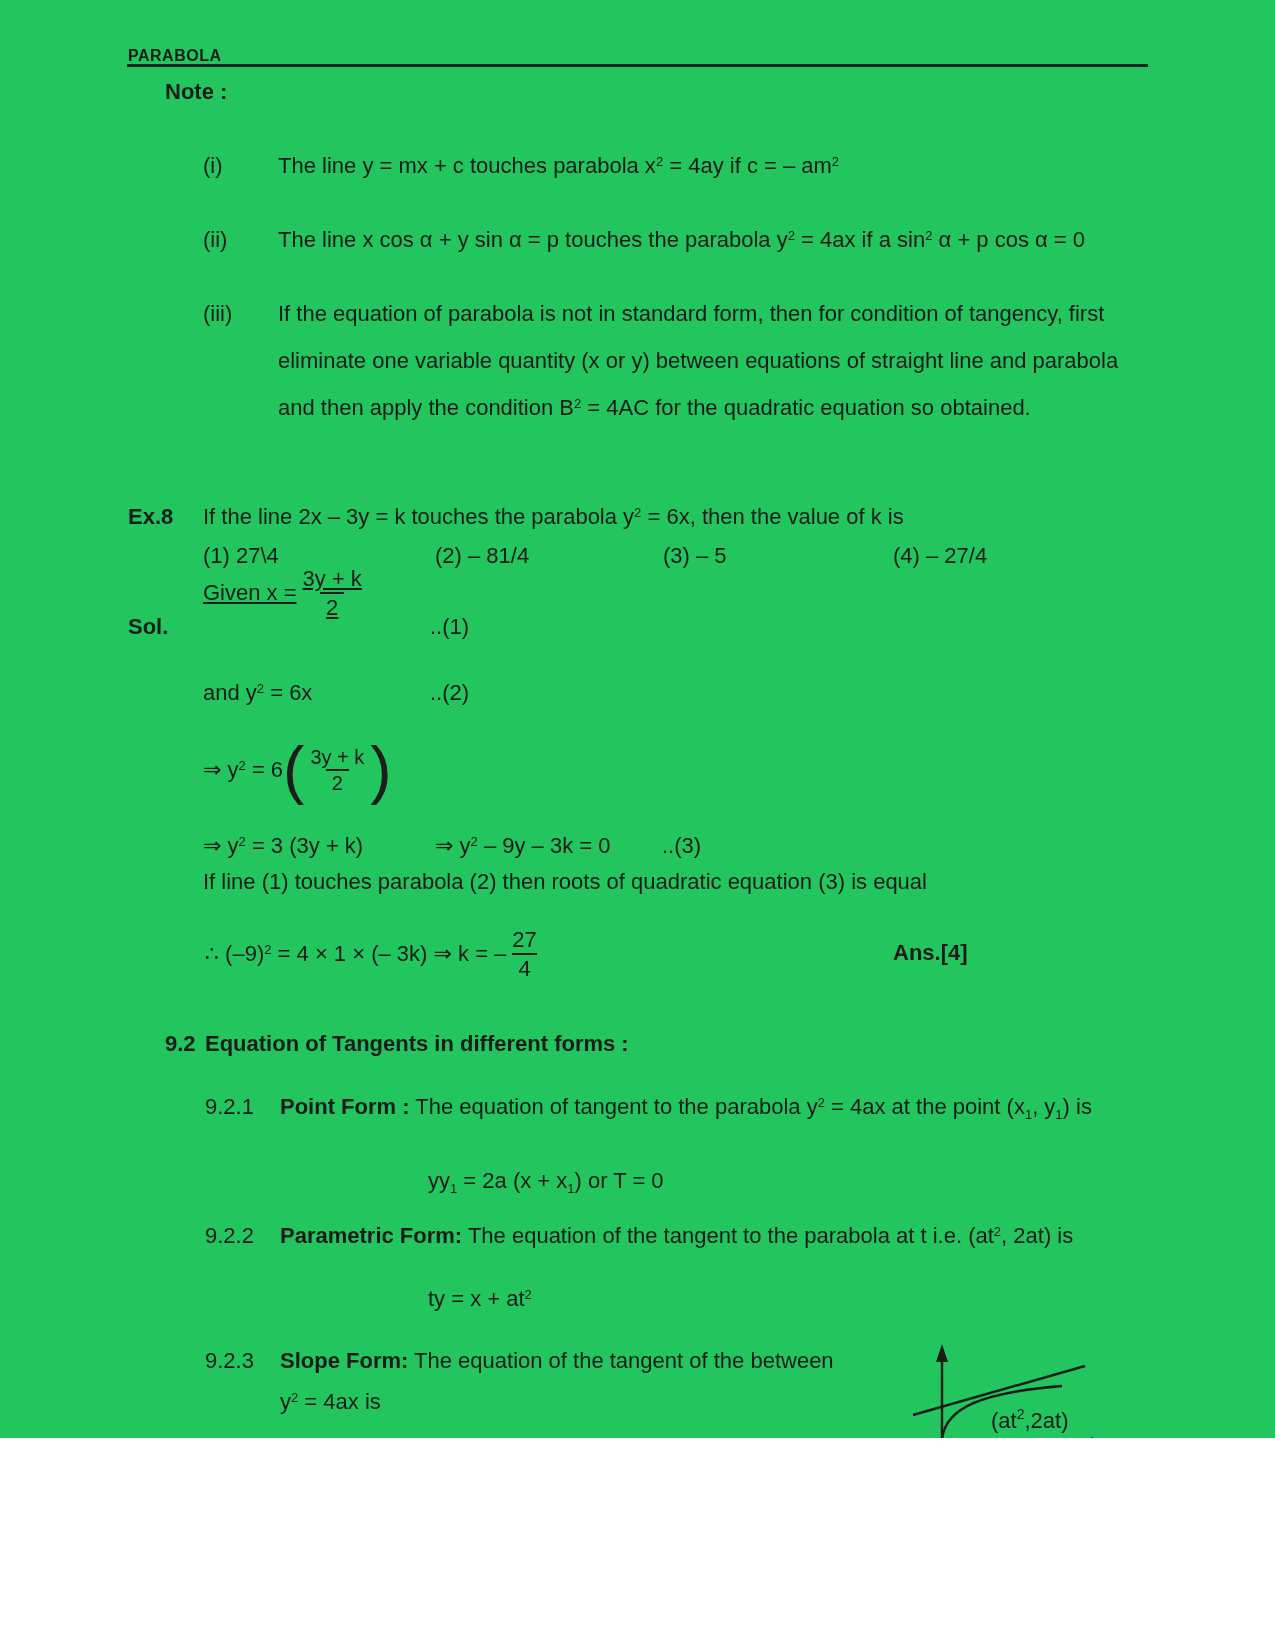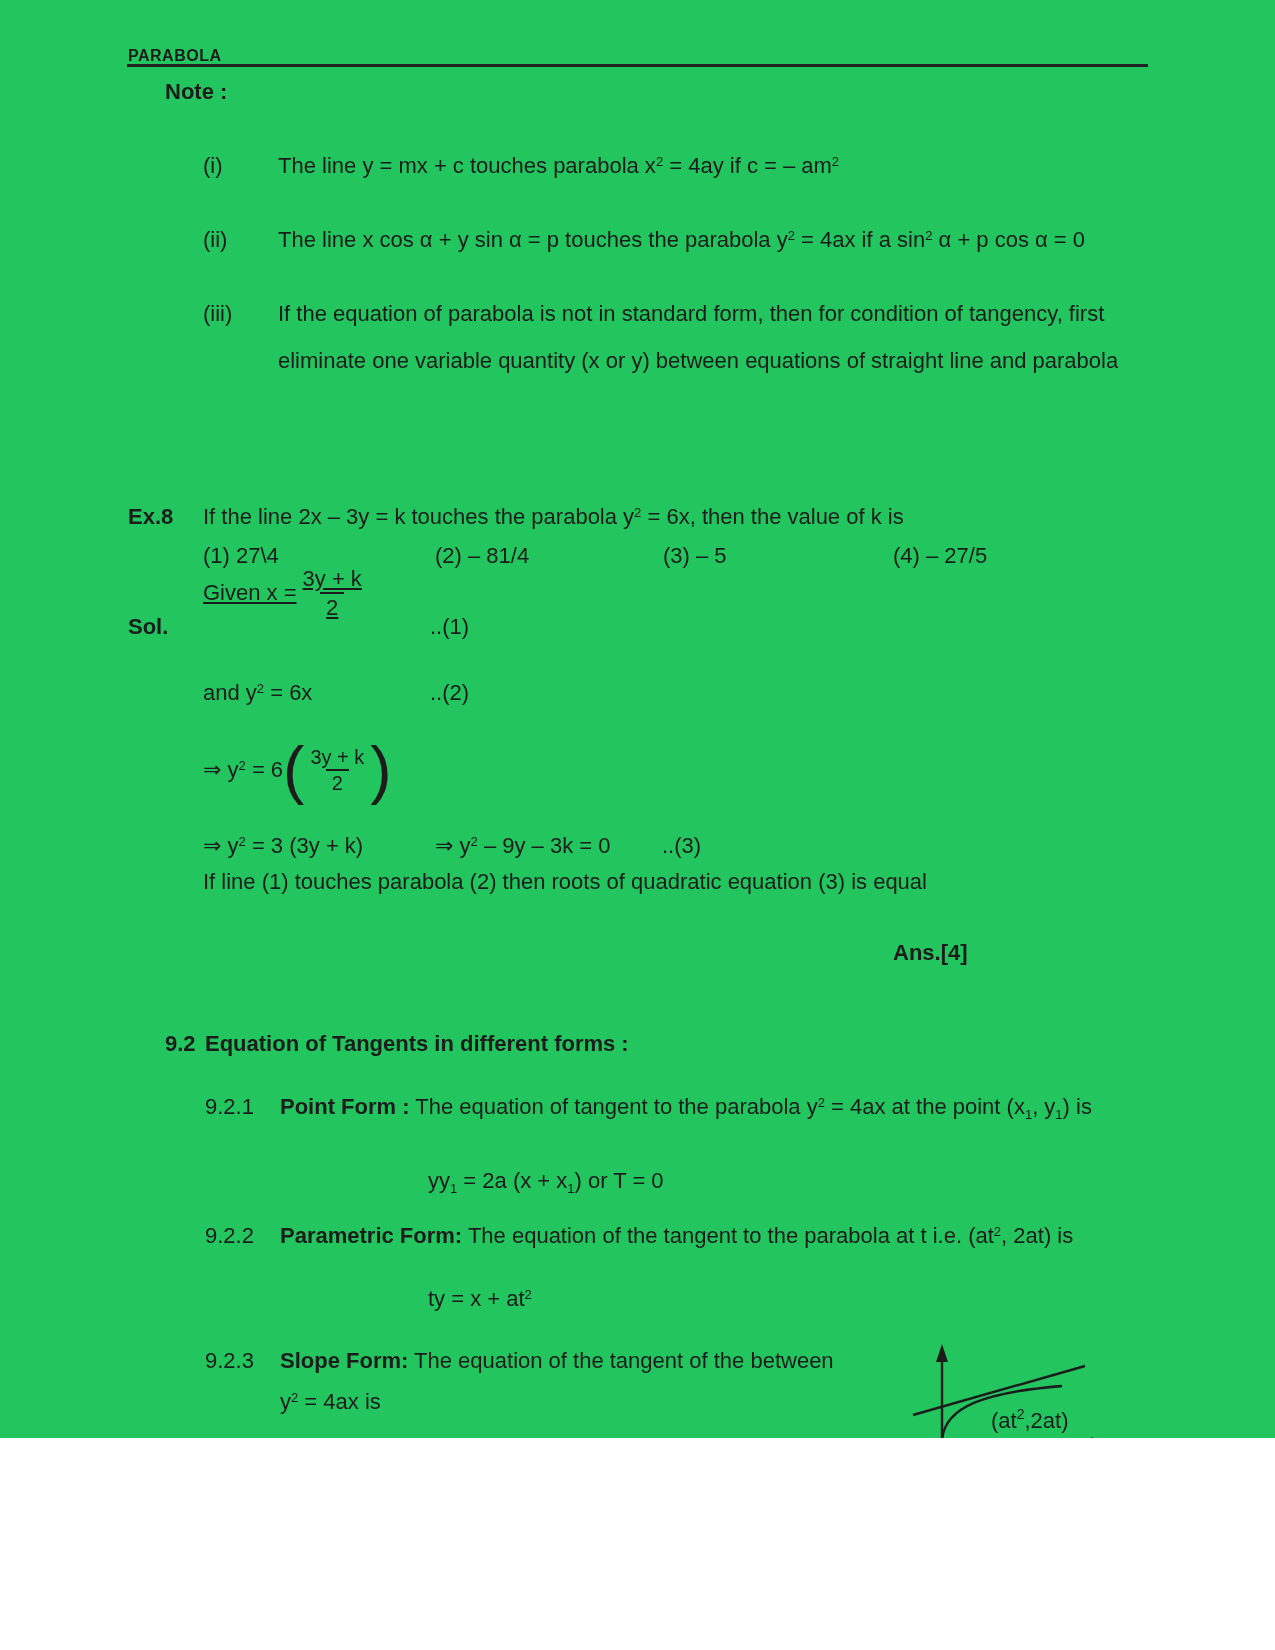--- a/index.html
+++ b/index.html
@@ -34,28 +34,29 @@
 
   <div class="t" style="left:203px;top:152px;">(i)</div>
   <div class="t" style="left:278px;top:152px;">The line y = mx + c touches parabola x<sup>2</sup> = 4ay if c = – am<sup>2</sup></div>
 
   <div class="t" style="left:203px;top:226px;">(ii)</div>
   <div class="t" style="left:278px;top:226px;">The line x cos α + y sin α = p touches the parabola y<sup>2</sup> = 4ax if a sin<sup>2</sup> α + p cos α = 0</div>
 
   <div class="t" style="left:203px;top:300px;">(iii)</div>
   <div class="t" style="left:278px;top:347px;">eliminate one variable quantity (x or y) between equations of straight line and parabola</div>
   <div class="t" style="left:278px;top:300px;">If the equation of parabola is not in standard form, then for condition of tangency, first</div>
+  <div class="t" style="left:278px;top:394px;">and then apply the condition B<sup>2</sup> = 4AC for the quadratic equation so obtained.</div>
 
   <div class="t b" style="left:128px;top:503px;">Ex.8</div>
   <div class="t" style="left:203px;top:503px;">If the line 2x – 3y = k touches the parabola y<sup>2</sup> = 6x, then the value of k is</div>
 
   <div class="t" style="left:203px;top:542px;">(1) 27\4</div>
   <div class="t" style="left:435px;top:542px;">(2) – 81/4</div>
   <div class="t" style="left:663px;top:542px;">(3) – 5</div>
-  <div class="t" style="left:893px;top:542px;">(4) – 27/5</div>
+  <div class="t" style="left:893px;top:542px;">(4) – 27/4</div>
 
   <div class="t b" style="left:128px;top:613px;">Sol.</div>
 
   <div class="flexline" style="left:203px;top:564px;height:57px;text-decoration:underline;">
     <span>Given x = </span>
     <span class="frac">
       <span class="num">3y + k</span>
       <span class="den">2</span>
     </span>
   </div>
@@ -73,20 +74,27 @@
     </span>
     <span class="bigparen">)</span>
   </div>
 
   <div class="t" style="left:203px;top:832px;">⇒ y<sup>2</sup> = 3 (3y + k)</div>
   <div class="t" style="left:435px;top:832px;">⇒ y<sup>2</sup> – 9y – 3k = 0</div>
   <div class="t" style="left:662px;top:832px;">..(3)</div>
 
   <div class="t" style="left:203px;top:868px;">If line (1) touches parabola (2) then roots of quadratic equation (3) is equal</div>
 
+  <div class="flexline" style="left:205px;top:926px;height:56px;">
+    <span>∴ (–9)<sup>2</sup> = 4 × 1  × (– 3k) ⇒ k = – </span>
+    <span class="frac">
+      <span class="num">27</span>
+      <span class="den">4</span>
+    </span>
+  </div>
   <div class="t b" style="left:893px;top:939px;">Ans.[4]</div>
 
   <div class="t" style="left:165px;top:1030px;">
     <span class="secnum">9.2</span><span class="b">Equation of Tangents in different forms :</span>
   </div>
 
   <div class="t" style="left:205px;top:1093px;">
     <span class="numcol">9.2.1</span><span class="b">Point Form :</span><span> The equation of tangent to the parabola y<sup>2</sup> = 4ax at the point (x<sub>1</sub>, y<sub>1</sub>) is</span>
   </div>
   <div class="t" style="left:428px;top:1159px;margin-top:8px;">yy<sub>1</sub> = 2a (x + x<sub>1</sub>) or T = 0</div>

